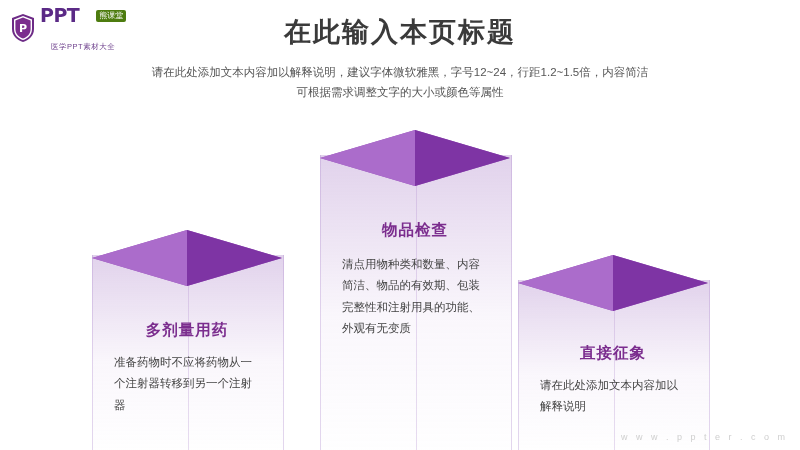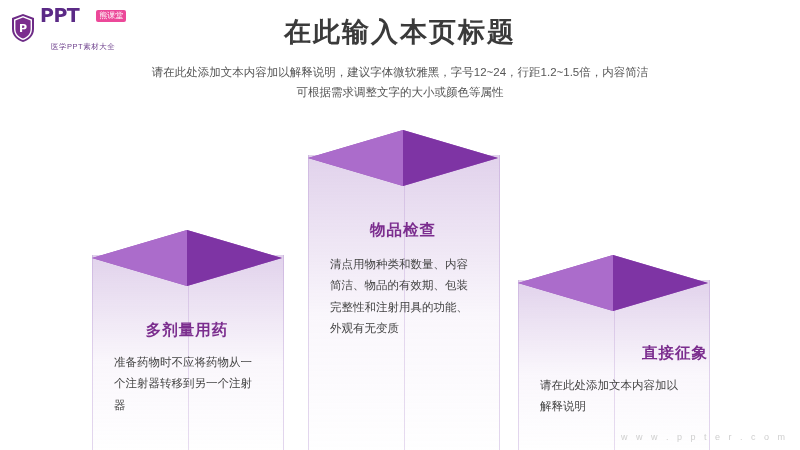--- a/index.html
+++ b/index.html
@@ -20,21 +20,21 @@
     width:26px;height:30px;position:relative;
   }
   #logo .shield svg{display:block;}
   #logo .txt{display:flex;flex-direction:column;justify-content:center;line-height:1;}
   #logo .ppt{
     font-family:"DejaVu Sans",sans-serif;
     font-weight:bold;font-size:19px;color:#5b2a86;letter-spacing:-0.5px;
     display:flex;align-items:center;gap:17px;
   }
   #logo .tagbox{
-    background:#ec4899;color:#fff;font-size:8px;padding:2px 3px;border-radius:2px;
+    background:#4d7c0f;color:#fff;font-size:8px;padding:2px 3px;border-radius:2px;
     font-weight:normal;letter-spacing:0;
   }
   #logo .sub{font-size:7.5px;color:#6b3d8a;margin-top:18px;letter-spacing:0.5px;text-align:center;}
 
   
   #title{
     position:absolute;top:14px;left:0;width:800px;text-align:center;
     font-size:27px;font-weight:bold;color:#3a3a3a;letter-spacing:2px;
   }
   #subtitle{
@@ -116,21 +116,21 @@
       <svg viewBox="0 0 190 56" preserveAspectRatio="none">
         <polygon points="95,0 190,28 95,56 0,28" fill="#9a55bd"></polygon>
         <polygon points="95,0 190,28 95,56" fill="#7e34a4"></polygon>
         <polygon points="95,0 0,28 95,56" fill="#ab6ccb"></polygon>
       </svg>
     </div>
     <div class="label" style="top:90px;">多剂量用药</div>
     <div class="desc" style="top:122px;">准备药物时不应将药物从一个注射器转移到另一个注射器</div>
   </div>
 
-  <div class="col" style="left:308px; top:20px; width:190px; height:310px;">
+  <div class="col" style="left:320px; top:20px; width:190px; height:310px;">
     <div class="prism" style="height:295px; top:25px;"></div>
     <div class="diamond" style="top:0px;height:56px;">
       <svg viewBox="0 0 190 56" preserveAspectRatio="none">
         <polygon points="95,0 190,28 95,56 0,28" fill="#9a55bd"></polygon>
         <polygon points="95,0 190,28 95,56" fill="#7e34a4"></polygon>
         <polygon points="95,0 0,28 95,56" fill="#ab6ccb"></polygon>
       </svg>
     </div>
     <div class="label" style="top:90px;">物品检查</div>
     <div class="desc center" style="top:124px;">清点用物种类和数量、内容简洁、物品的有效期、包装完整性和注射用具的功能、外观有无变质</div>
@@ -138,19 +138,19 @@
 
   <div class="col" style="left:518px; top:145px; width:190px; height:185px;">
     <div class="prism" style="height:170px; top:25px;"></div>
     <div class="diamond" style="top:0px;height:56px;">
       <svg viewBox="0 0 190 56" preserveAspectRatio="none">
         <polygon points="95,0 190,28 95,56 0,28" fill="#9a55bd"></polygon>
         <polygon points="95,0 190,28 95,56" fill="#7e34a4"></polygon>
         <polygon points="95,0 0,28 95,56" fill="#ab6ccb"></polygon>
       </svg>
     </div>
-    <div class="label" style="top:88px;text-align:right;">直接征象</div>
+    <div class="label" style="top:88px;">直接征象</div>
     <div class="desc" style="top:120px;">请在此处添加文本内容加以解释说明</div>
   </div>
 
 </div>
 
 <div id="watermark">w w w . p p t e r . c o m</div>
 
 </body></html>

